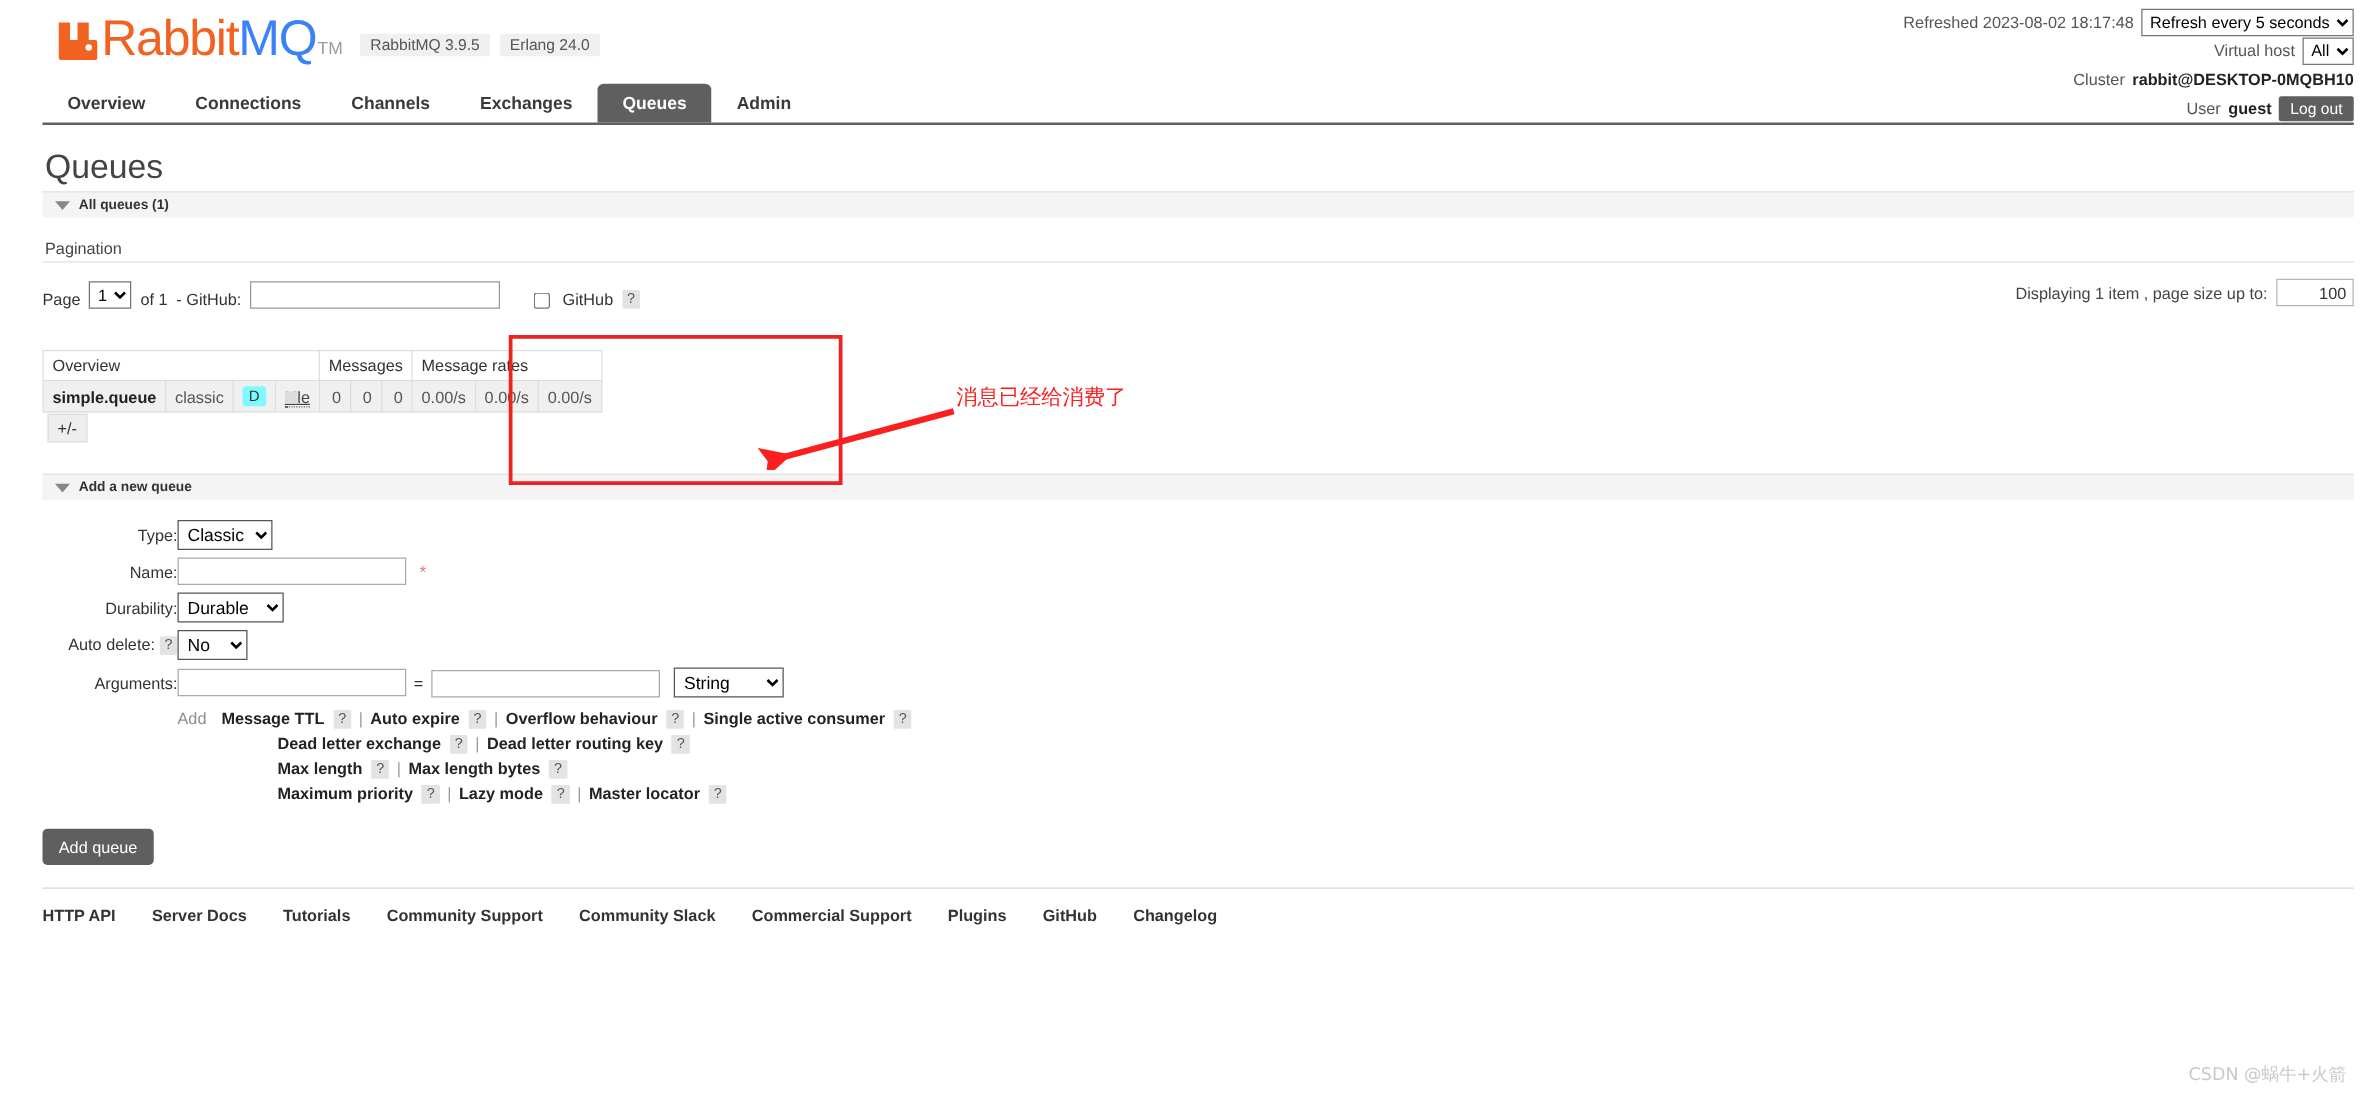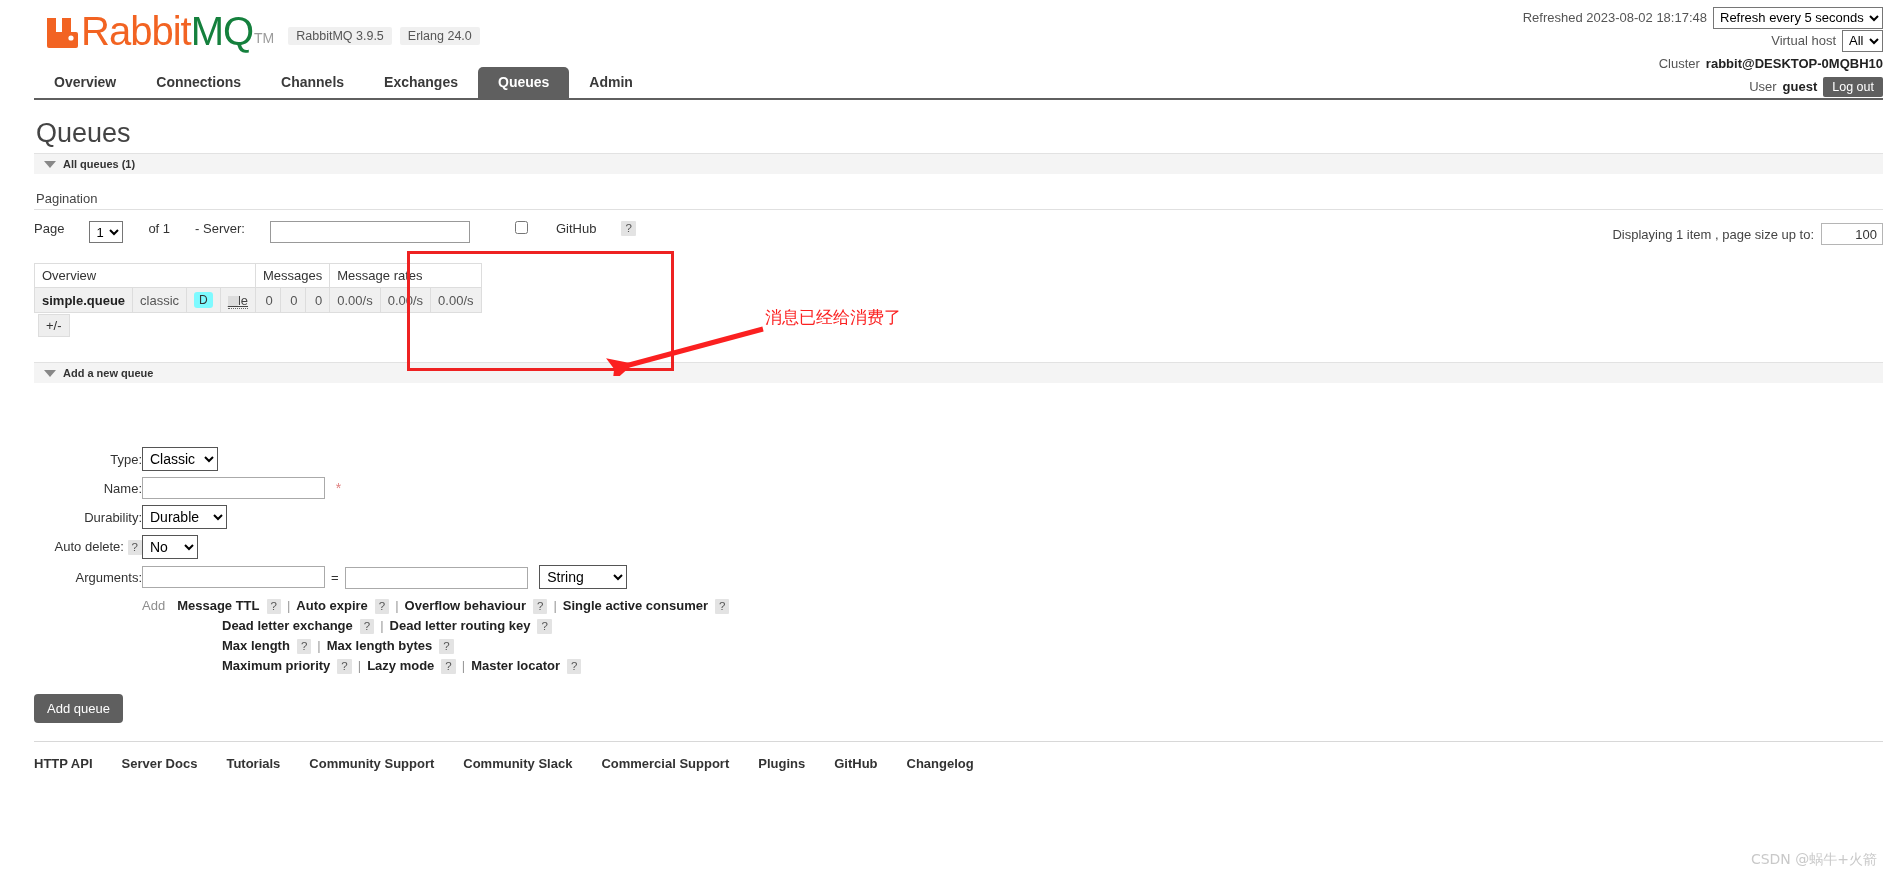--- a/index.html
+++ b/index.html
@@ -19,21 +19,21 @@
   .logo-wrap {
     position: absolute; left: 44px; top: 14px;
     display: flex; align-items: flex-end;
   }
   .logo-mark { width: 34px; height: 34px; position: relative; margin-right: 3px; }
   .logo-text {
     font-size: 40px; line-height: 34px; font-weight: 400;
     letter-spacing: -1px;
   }
   .logo-rabbit { color: #f26322; }
-  .logo-mq { color: #15803d; }
+  .logo-mq { color: #3b82f6; }
   .logo-tm { font-size: 14px; color: #9b9b9b; margin-left: 1px; position: relative; top: -2px; }
   .ver-badges { display: flex; gap: 8px; margin-left: 14px; padding-bottom: 3px; }
   .ver-badge {
     background: #f0f0f0; color: #555;
     padding: 2px 8px; font-size: 12.5px; border-radius: 2px;
     white-space: nowrap;
   }
 
   
   .status-block {
@@ -77,21 +77,21 @@
   .section-bar {
     background: #f4f4f4; border-top: 1px solid #e2e2e2;
     padding: 4px 0 4px 10px; font-size: 11px; font-weight: bold; color: #333;
     display: flex; align-items: center; gap: 7px;
   }
   .tri { width: 0; height: 0; border-left: 6px solid transparent; border-right: 6px solid transparent; border-top: 7px solid #888; }
   .sub-label { font-size: 13px; color: #444; margin: 17px 0 3px 2px; }
   .hr-line { border: none; border-top: 1px solid #e0e0e0; margin: 0 0 11px 0; }
 
   
-  .pag-row { display: flex; align-items: flex-start; gap: 25px; position: relative; height: 26px; margin-bottom: 16px; }
+  .pag-row { display: flex; align-items: flex-end; gap: 7px; position: relative; height: 26px; margin-bottom: 33px; }
   .pag-row .t { font-size: 13px; color: #333; }
   .filter-input {
     width: 200px; height: 22px; border: 1px solid #999; background: #fff;
     font-family: "Liberation Sans", sans-serif; font-size: 13px; padding: 0 4px;
   }
   .chk { width: 13px; height: 13px; margin: 0 3px 0 20px; cursor: pointer; }
   .qmark {
     display: inline-block; background: #e3e3e3; color: #555;
     font-size: 11.5px; padding: 0px 4px; line-height: 15px; cursor: pointer;
     border-radius: 1px; vertical-align: middle;
@@ -159,21 +159,21 @@
   .annot-text {
     position: absolute; left: 765px; top: 188px;
     color: #fb2020; font-size: 17px;
     font-family: "DejaVu Sans", sans-serif;
     white-space: nowrap;
   }
   .annot-arrow { position: absolute; left: 600px; top: 208px; }
 
   
   .form-area { padding: 13px 0 0 0; }
-  table.form { border-collapse: collapse; font-size: 13px; margin-top: 48px; }
+  table.form { border-collapse: collapse; font-size: 13px; }
   table.form td { padding: 3px 0; vertical-align: middle; }
   td.flabel { text-align: right; padding-right: 8px; color: #333; font-size: 13px; white-space: nowrap; }
   select.f {
     font-family: "Liberation Sans", sans-serif; font-size: 14px;
     border: 1px solid #555; background: #fff; color: #000;
     height: 24px; padding: 1px 3px;
   }
   input.f {
     border: 1px solid #aaa; background: #fff; height: 22px;
     font-family: "Liberation Sans", sans-serif; font-size: 13px; padding: 0 4px;
@@ -271,21 +271,21 @@
 
     <div class="sub-label">Pagination</div>
     <hr class="hr-line">
 
     <div class="pag-row">
       <span class="t">Page</span>
       <select class="mini">
         <option>1</option>
       </select>
       <span class="t">of 1</span>
-      <span class="t">- Server:</span>
+      <span class="t">- GitHub:</span>
       <input class="filter-input" type="text" value="" style="">
       <input class="chk" type="checkbox" style="">
       <span class="t">GitHub</span>
       <span class="qmark">?</span>
 
       <span class="displaying">
         <span>Displaying 1 item , page size up to:</span>
         <input class="size-input" type="text" value="100" style="">
       </span>
     </div>

